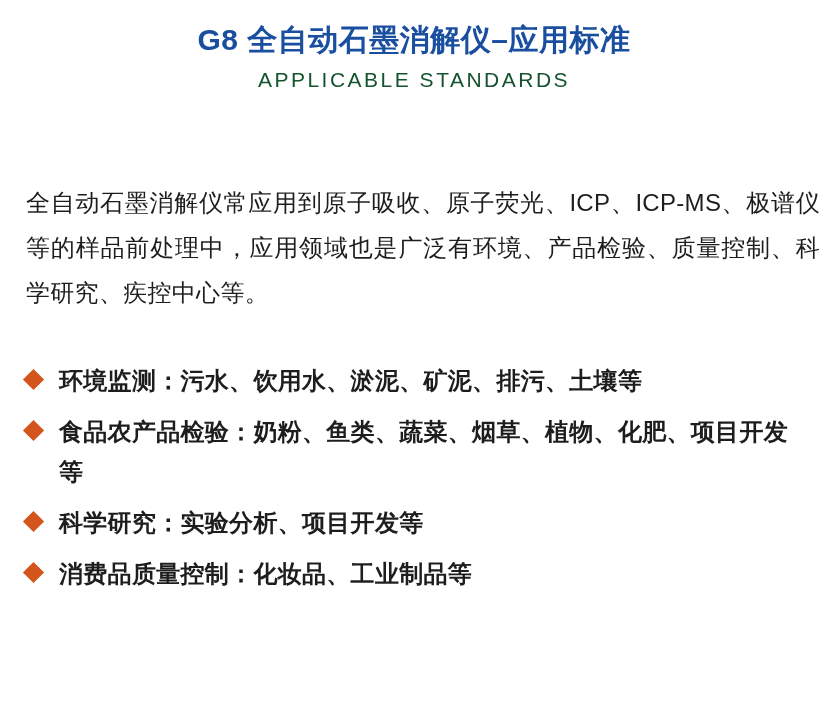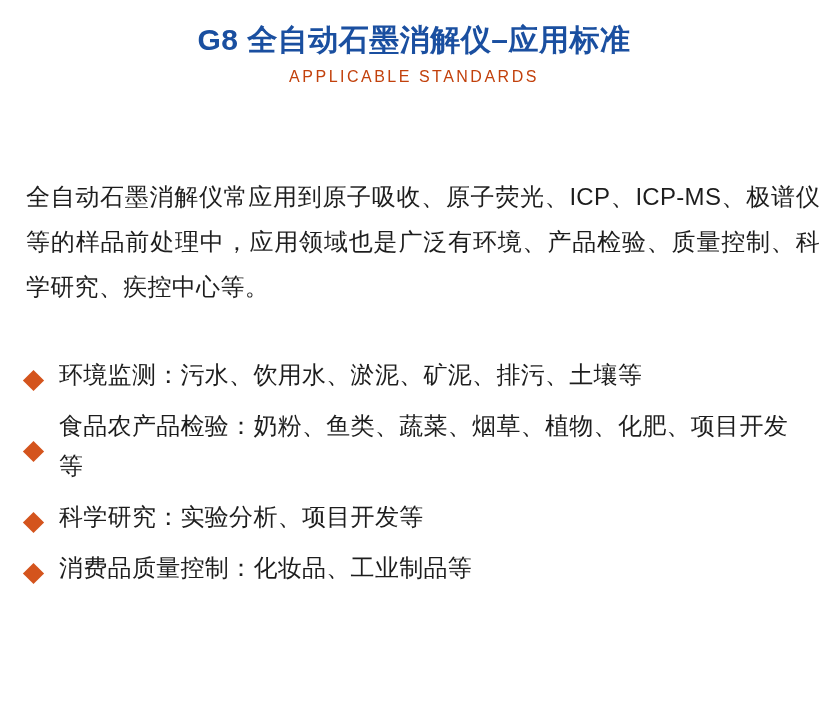--- a/index.html
+++ b/index.html
@@ -27,22 +27,22 @@
   }
   .title {
     font-size: 30px;
     font-weight: bold;
     color: #1a4fa0;
     letter-spacing: 0.5px;
     line-height: 1.2;
     margin: 0;
   }
   .subtitle {
-    font-size: 16px;
-    color: #c2410c;
+    font-size: 21px;
+    color: #14532d;
     letter-spacing: 2.5px;
     margin-top: 10px;
     font-weight: normal;
   }
   .body-block {
     margin-top: 88px;
     padding: 0 8px 0 26px;
   }
   .paragraph {
     font-size: 24px;
@@ -50,22 +50,23 @@
     color: #1d1d1d;
     text-align: justify;
     letter-spacing: 0.3px;
   }
   .bullet-list {
     margin-top: 46px;
     padding: 0 24px 0 26px;
   }
   .bullet-item {
     display: flex;
-    align-items: center;
+    align-items: flex-start;
     margin-bottom: 11px;
+    font-weight: bold;
   }
   .bullet-marker {
     flex: 0 0 auto;
     width: 15px;
     height: 15px;
     background: #d4541d;
     transform: rotate(45deg);
     margin-top: 11px;
     margin-right: 18px;
   }

